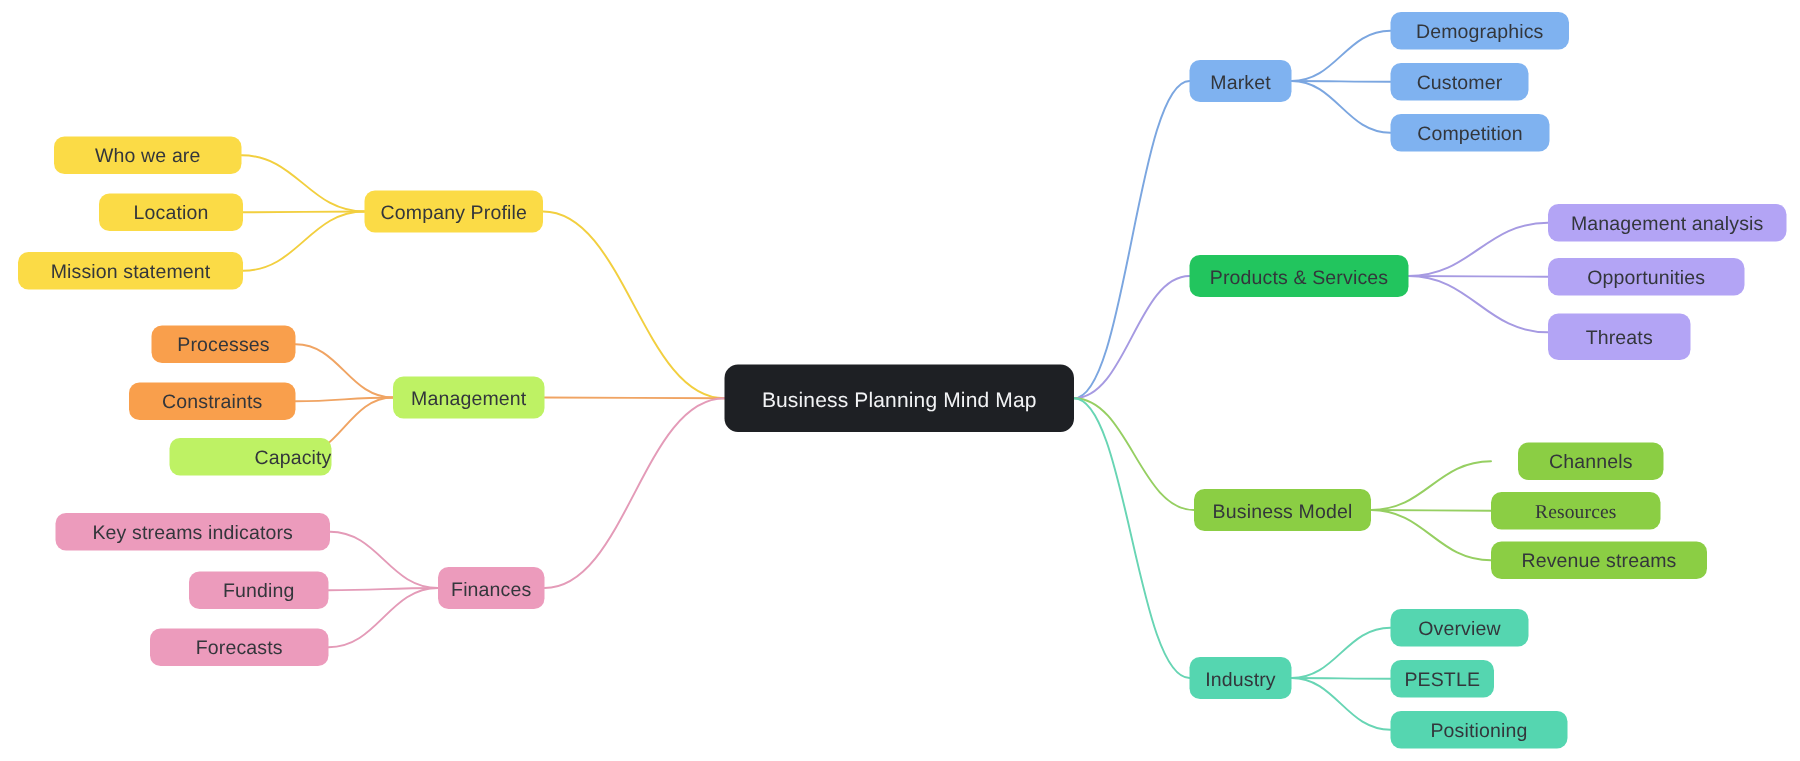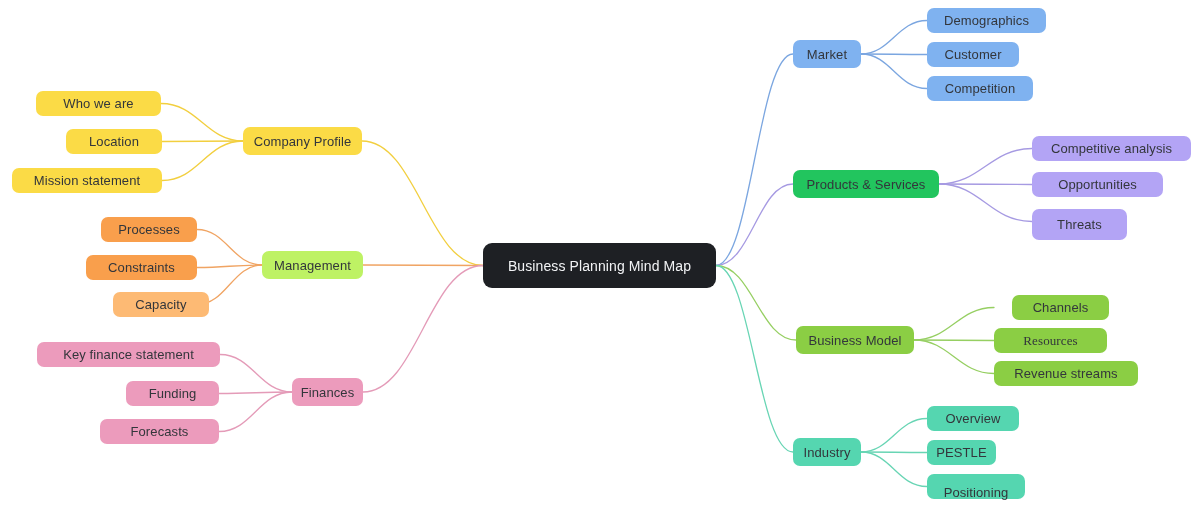--- a/index.html
+++ b/index.html
@@ -99,28 +99,28 @@
       </div>
       <div class="node branch" style="left: 262px; top: 251px; width: 101px; height: 28px; background: #bef264;">
         <span>Management</span>
       </div>
       <div class="node leaf" style="left: 101px; top: 217px; width: 96px; height: 25px; background: rgb(249, 159, 76);">
         <span>Processes</span>
       </div>
       <div class="node leaf" style="left: 86px; top: 255px; width: 111px; height: 25px; background: rgb(249, 159, 76);">
         <span>Constraints</span>
       </div>
-      <div class="node leaf" style="left: 113px; top: 292px; width: 96px; height: 25px; background: #fdba74;">
+      <div class="node leaf" style="left: 113px; top: 292px; width: 108px; height: 25px; background: #bef264; justify-content: flex-end;">
         <span>Capacity</span>
       </div>
       <div class="node branch" style="left: 292px; top: 378px; width: 71px; height: 28px; background: rgb(236, 155, 188);">
         <span>Finances</span>
       </div>
       <div class="node leaf" style="left: 37px; top: 342px; width: 183px; height: 25px; background: rgb(236, 155, 188);">
-        <span>Key finance statement</span>
+        <span>Key streams indicators</span>
       </div>
       <div class="node leaf" style="left: 126px; top: 381px; width: 93px; height: 25px; background: rgb(236, 155, 188);">
         <span>Funding</span>
       </div>
       <div class="node leaf" style="left: 100px; top: 419px; width: 119px; height: 25px; background: rgb(236, 155, 188);">
         <span>Forecasts</span>
       </div>
       <div class="node branch" style="left: 793px; top: 40px; width: 68px; height: 28px; background: rgb(127, 178, 240);">
         <span>Market</span>
       </div>
@@ -130,21 +130,21 @@
       <div class="node leaf" style="left: 927px; top: 42px; width: 92px; height: 25px; background: rgb(127, 178, 240);">
         <span>Customer</span>
       </div>
       <div class="node leaf" style="left: 927px; top: 76px; width: 106px; height: 25px; background: rgb(127, 178, 240);">
         <span>Competition</span>
       </div>
       <div class="node branch" style="left: 793px; top: 170px; width: 146px; height: 28px; background: #22c55e;">
         <span>Products &amp; Services</span>
       </div>
       <div class="node leaf" style="left: 1032px; top: 136px; width: 159px; height: 25px; background: rgb(179, 164, 245);">
-        <span>Competitive analysis</span>
+        <span>Management analysis</span>
       </div>
       <div class="node leaf" style="left: 1032px; top: 172px; width: 131px; height: 25px; background: rgb(179, 164, 245);">
         <span>Opportunities</span>
       </div>
       <div class="node leaf" style="left: 1032px; top: 209px; width: 95px; height: 31px; background: rgb(179, 164, 245);">
         <span>Threats</span>
       </div>
       <div class="node branch" style="left: 796px; top: 326px; width: 118px; height: 28px; background: rgb(139, 206, 68);">
         <span>Business Model</span>
       </div>
@@ -159,17 +159,17 @@
       </div>
       <div class="node branch" style="left: 793px; top: 438px; width: 68px; height: 28px; background: rgb(85, 214, 176);">
         <span>Industry</span>
       </div>
       <div class="node leaf" style="left: 927px; top: 406px; width: 92px; height: 25px; background: rgb(85, 214, 176);">
         <span>Overview</span>
       </div>
       <div class="node leaf" style="left: 927px; top: 440px; width: 69px; height: 25px; background: rgb(85, 214, 176);">
         <span>PESTLE</span>
       </div>
-      <div class="node leaf" style="left: 927px; top: 474px; width: 98px; height: 25px; background: rgb(85, 214, 176); align-items: flex-end;">
+      <div class="node leaf" style="left: 927px; top: 474px; width: 118px; height: 25px; background: rgb(85, 214, 176);">
         <span>Positioning</span>
       </div>
     </div>
 </div>
 
 </body></html>

